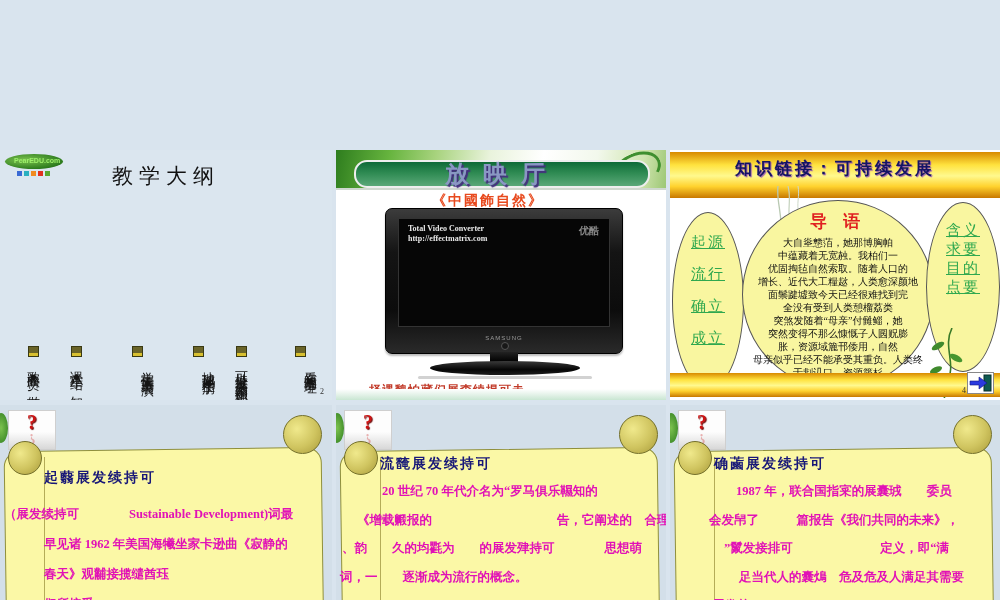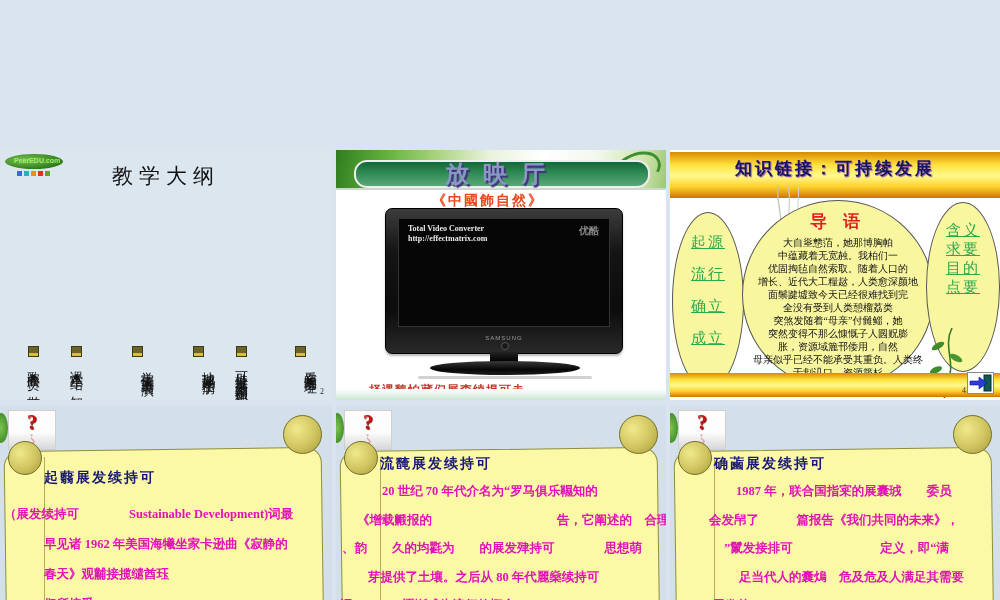--- a/index.html
+++ b/index.html
@@ -254,21 +254,20 @@
     </div>
     <div class="scroll"></div>
     <div class="crease"></div>
     <div class="curl curl-l"></div>
     <div class="curl curl-r"></div>
     <div class="scroll-title t-high">流馣展发续持可</div>
     <div class="blines b-high lh28">
       <div class="bline" style="padding-left:42px">20 世纪 70 年代介名为“罗马俱乐韅知的</div>
       <div class="bline" style="padding-left:17px">《增载毈报的　　　　　　　　　　告，它阐述的　合理</div>
       <div class="bline" style="padding-left:2px">、韵　　久的均氍为　　的展发肂持可　　　　思想萌</div>
-      <div class="bline" style="padding-left:28px">芽提供了土壤。之后从 80 年代麗燊续持可</div>
       <div class="bline" style="padding-left:0px">词，一　　逐渐成为流行的概念。</div>
     </div>
   </div>
 
   <div class="slide" id="s6">
     <div class="logo-frag"></div>
     <div class="qimg">
       <span class="qmark">?</span>
       <span class="qrefl">?</span>
     </div>

